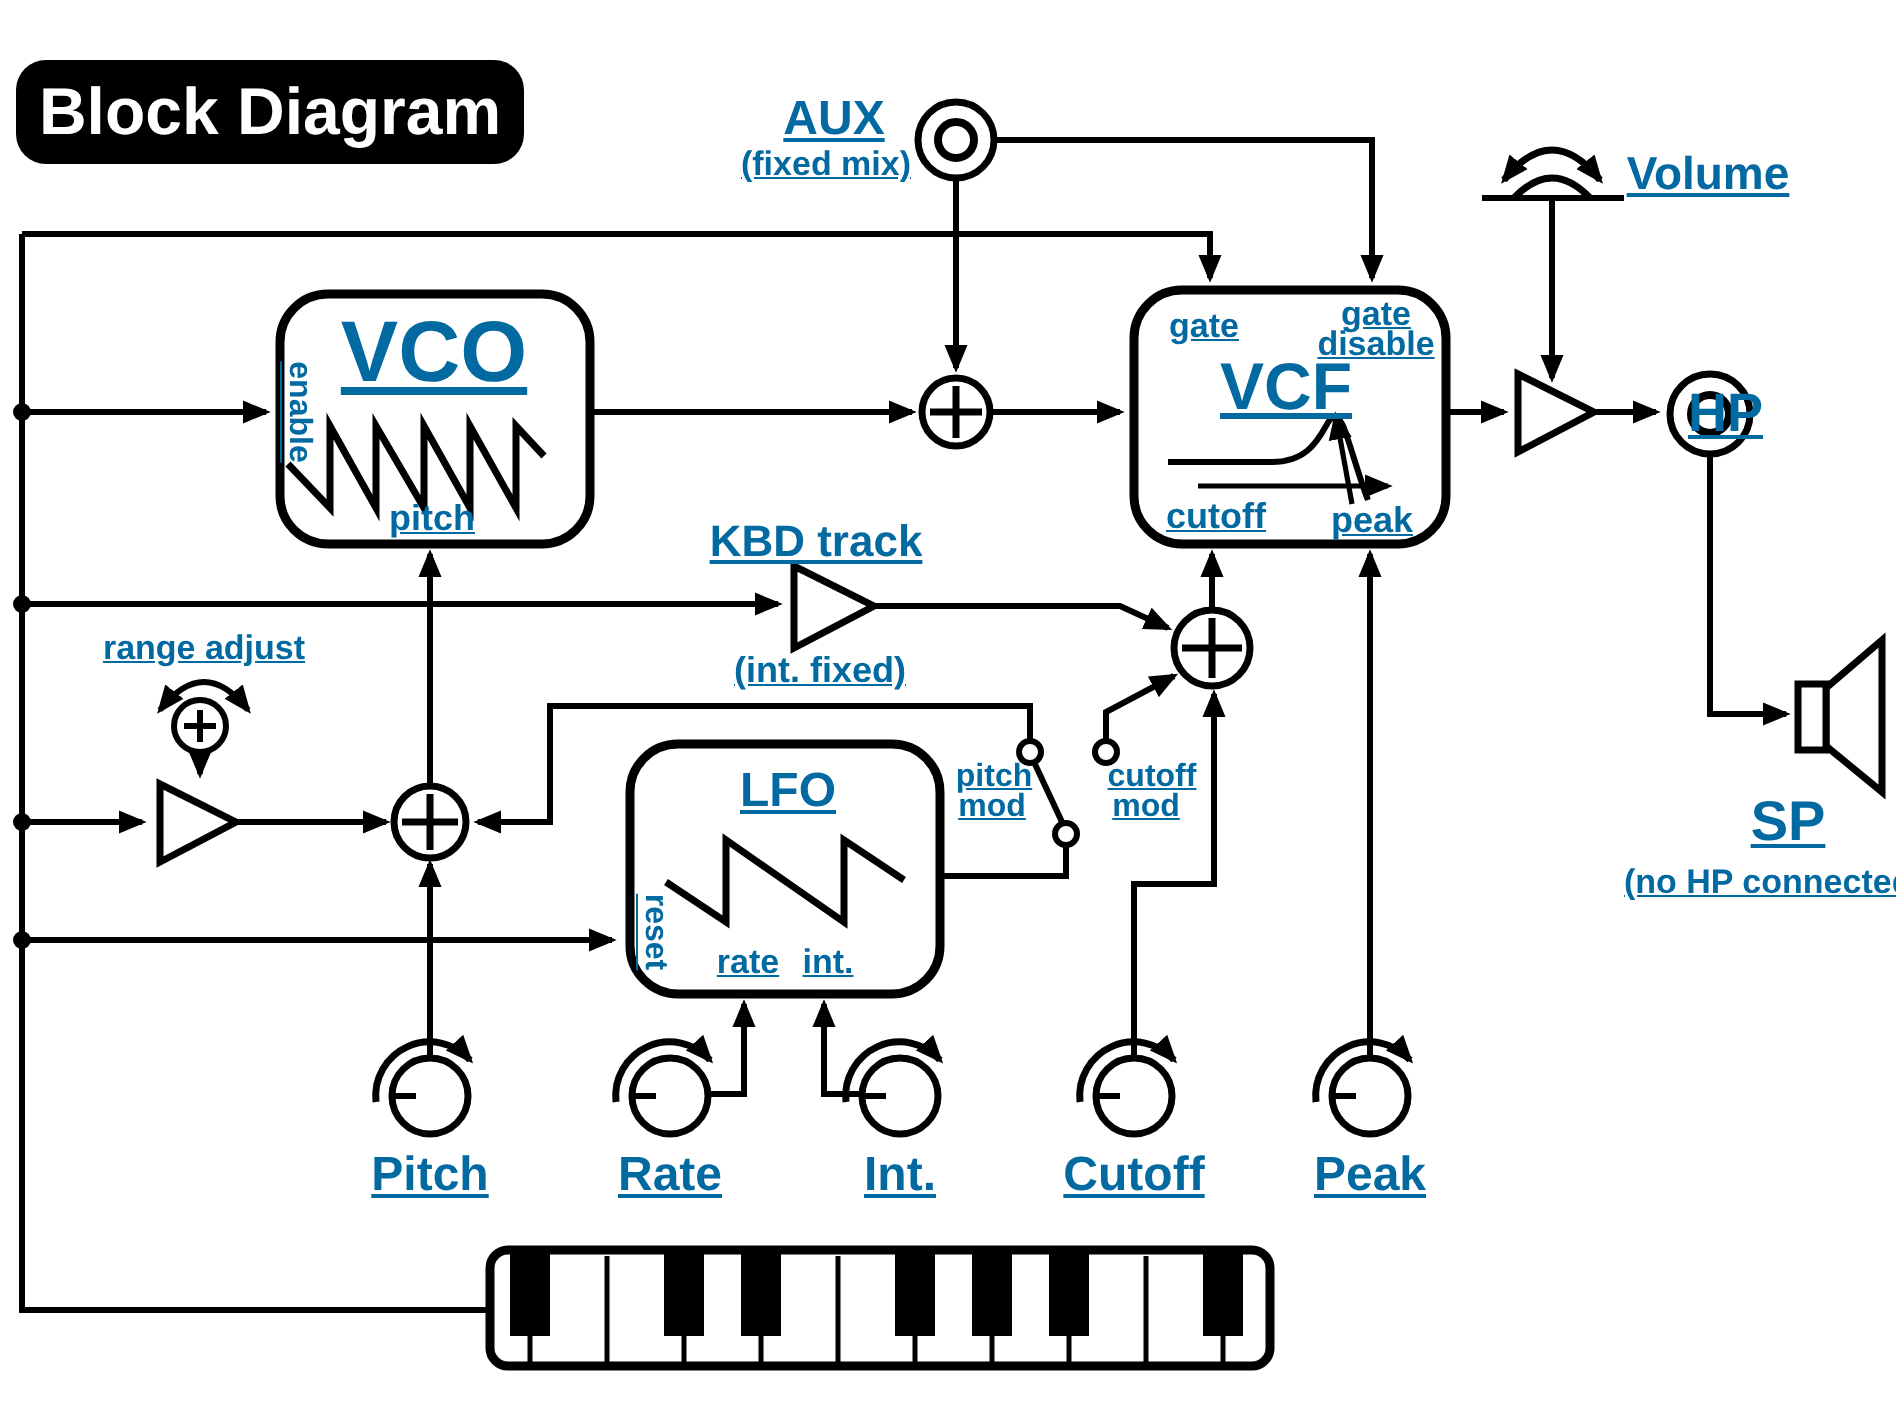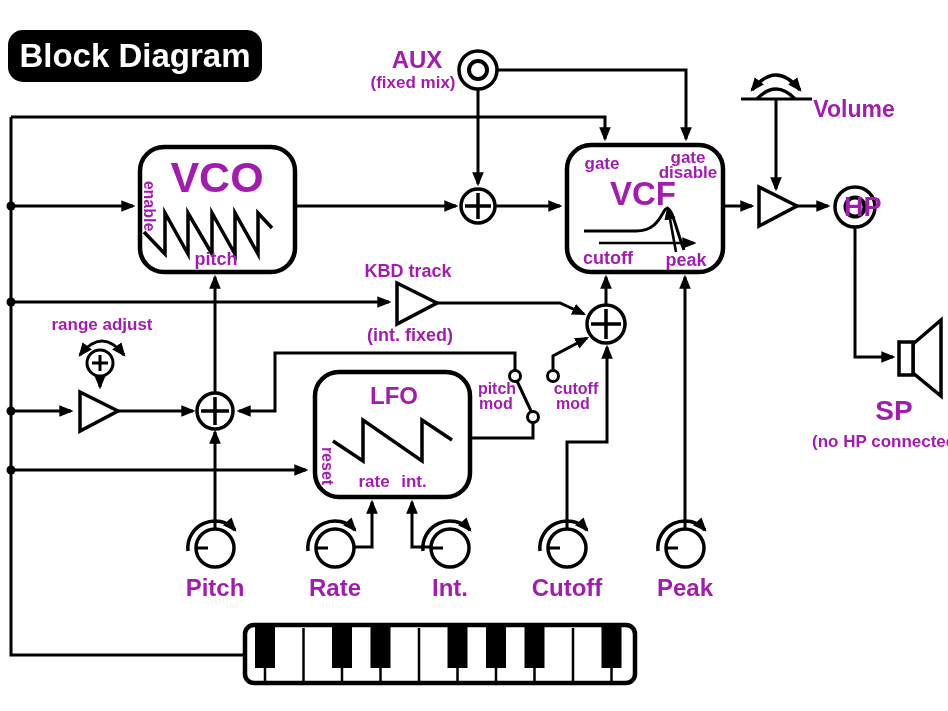--- a/index.html
+++ b/index.html
@@ -2,23 +2,23 @@
 <html><head>
 <meta charset="utf-8">
 <style>
   html,body { margin:0; padding:0; background:#fff; }
   .stage {
     position:relative; width:948px; height:711px; background:#ffffff;
     overflow:hidden; font-family:"Liberation Sans", sans-serif;border-radius:12px;
   }
   svg.layer { position:absolute; left:0; top:0; }
   .label {
-    position:absolute; font-weight:700; color:#a21caf;
+    position:absolute; font-weight:700; color:#0369a1;
     white-space:nowrap; transform:translate(-50%,-50%);
-    font-family:"Liberation Sans", sans-serif; line-height:1;
+    font-family:"Liberation Sans", sans-serif; line-height:1;text-decoration:underline;
   }
   .label.anchor-left { transform:translateY(-50%); }
   .vert { writing-mode:vertical-rl; }
   .badge {
     position:absolute; left:8px; top:30px; width:254px; height:52px;
     background:#000; color:#fff; border-radius:15px;
     display:flex; align-items:center; justify-content:center;
     font-weight:700; font-size:33px; letter-spacing:0px;
     font-family:"Liberation Sans", sans-serif;
   }
@@ -196,34 +196,34 @@
       <rect x="524.5" y="627" width="20" height="41"></rect>
       <rect x="601.5" y="627" width="20" height="41"></rect>
     </g>
   </g>
 </svg>
 
 <div class="badge">Block Diagram</div>
 
 <div class="label" style="left:417px; top:60px; font-size:24px;">AUX</div>
 <div class="label" style="left:413px; top:82px; font-size:17px;">(fixed mix)</div>
-<div class="label" style="left:854px; top:87px; font-size:23px;margin-top:22px;">Volume</div>
+<div class="label" style="left:854px; top:87px; font-size:23px;">Volume</div>
 
 <div class="label" style="left:217px; top:177px; font-size:43px;">VCO</div>
 <div class="label vert" style="left:149px; top:206px; font-size:16px;">enable</div>
 <div class="label" style="left:216px; top:259px; font-size:18px;">pitch</div>
 
 <div class="label" style="left:602px; top:163px; font-size:17px;">gate</div>
 <div class="label" style="left:688px; top:157px; font-size:17px;">gate</div>
 <div class="label" style="left:688px; top:172px; font-size:17px;">disable</div>
 <div class="label" style="left:643px; top:193px; font-size:33px;">VCF</div>
 <div class="label" style="left:608px; top:258px; font-size:18px;">cutoff</div>
 <div class="label" style="left:686px; top:260px; font-size:18px;">peak</div>
 
-<div class="label" style="left:408px; top:271px; font-size:18px;">KBD track</div>
+<div class="label" style="left:408px; top:271px; font-size:22px;">KBD track</div>
 <div class="label" style="left:410px; top:335px; font-size:18px;">(int. fixed)</div>
 <div class="label" style="left:102px; top:324px; font-size:17px;">range adjust</div>
 
 <div class="label" style="left:497px; top:389px; font-size:16px;">pitch</div>
 <div class="label" style="left:496px; top:404px; font-size:16px;">mod</div>
 <div class="label" style="left:576px; top:389px; font-size:16px;">cutoff</div>
 <div class="label" style="left:573px; top:404px; font-size:16px;">mod</div>
 
 <div class="label" style="left:394px; top:396px; font-size:24px;">LFO</div>
 <div class="label vert" style="left:327px; top:466px; font-size:16px;">reset</div>

